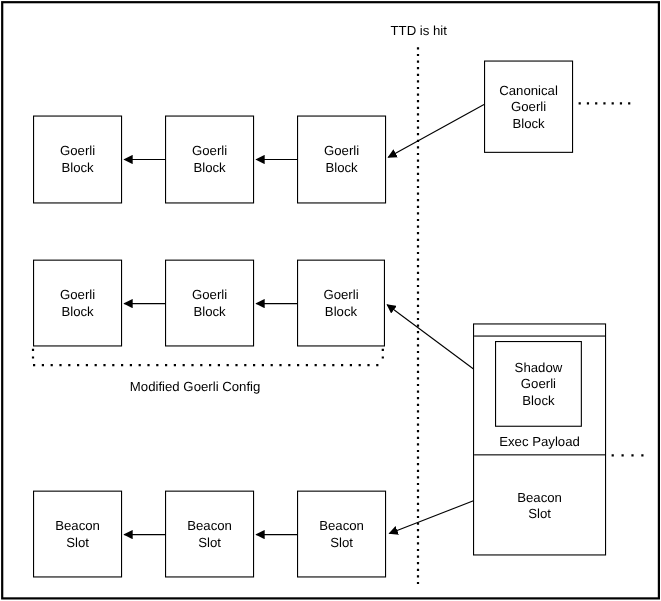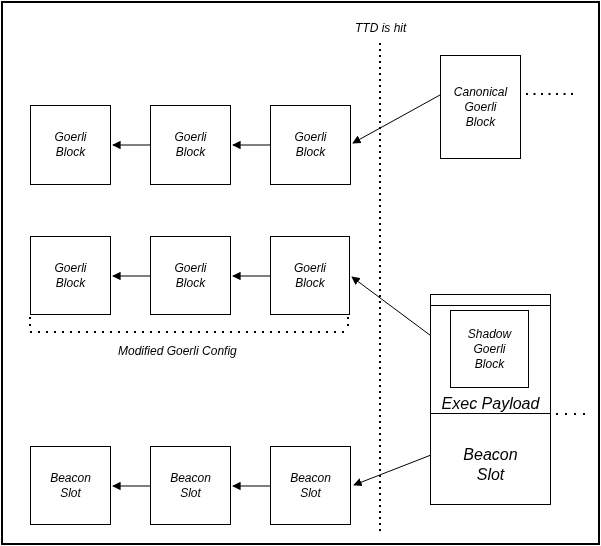--- a/index.html
+++ b/index.html
@@ -8,21 +8,20 @@
     background: #ffffff;
   }
   #canvas {
     position: relative;
     width: 601px;
     height: 546px;
     background: #ffffff;
     font-family: "Liberation Sans", "DejaVu Sans", sans-serif;
     color: #000000;
     overflow: hidden;
-    font-style: italic;
   }
   .frame {
     position: absolute;
     left: 1px; top: 1px;
     width: 595px; height: 540px;
     border: 2px solid #000000;
   }
   .node {
     position: absolute;
     box-sizing: border-box;
@@ -60,21 +59,21 @@
     position: absolute;
     left: 0; top: 118px;
     width: 100%;
     border-top: 1px solid #000000;
   }
   .c-label {
     position: absolute;
     left: 0;
     width: 100%;
     text-align: center;
-    font-size: 16px;
+    font-size: 12px;
     line-height: 1.25;
     white-space: pre-line;
   }
   .exec-label { top: 99px; }
   .beacon-label { top: 150px; }
   svg.overlay {
     position: absolute;
     left: 0; top: 0;
     pointer-events: none;
   }
@@ -118,21 +117,21 @@
 
   <div class="floating-label" style="left:355px; top:21px;">TTD is hit</div>
 
   <div class="node" style="left:30px; top:105px; width:81px; height:80px;">Goerli
 Block</div>
   <div class="node" style="left:150px; top:105px; width:81px; height:80px;">Goerli
 Block</div>
   <div class="node" style="left:270px; top:105px; width:81px; height:80px;">Goerli
 Block</div>
 
-  <div class="node" style="left:440px; top:55px; width:81px; height:104px;">Canonical
+  <div class="node" style="left:440px; top:55px; width:81px; height:84px;">Canonical
 Goerli
 Block</div>
 
   <div class="node" style="left:30px; top:236px; width:81px; height:79px;">Goerli
 Block</div>
   <div class="node" style="left:150px; top:236px; width:81px; height:79px;">Goerli
 Block</div>
   <div class="node" style="left:270px; top:236px; width:80px; height:79px;">Goerli
 Block</div>
 

